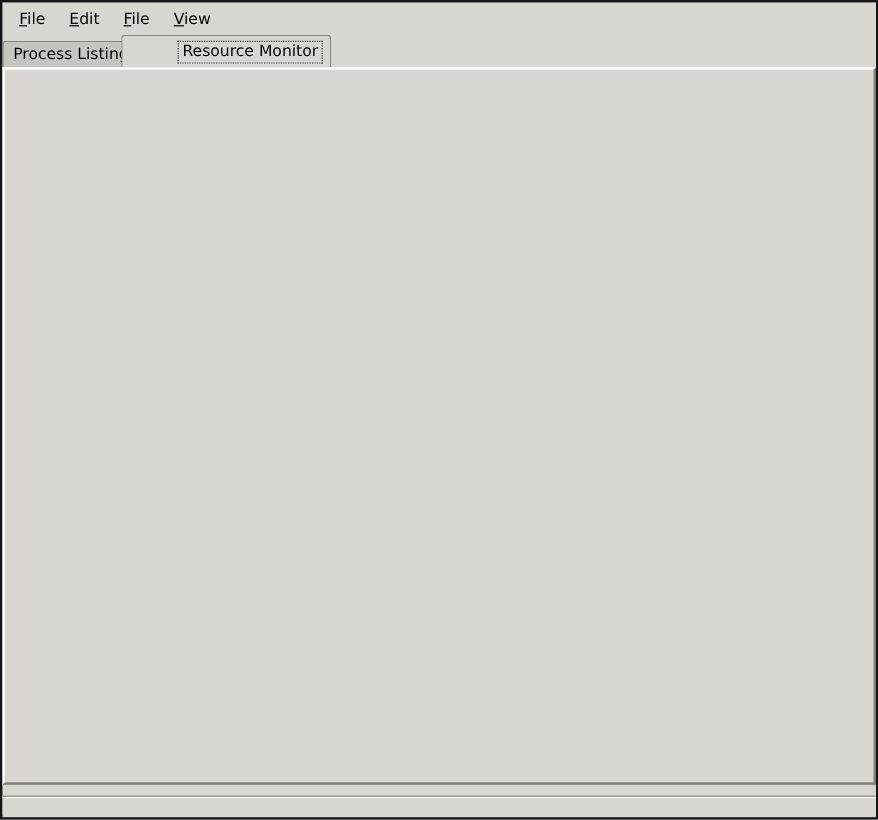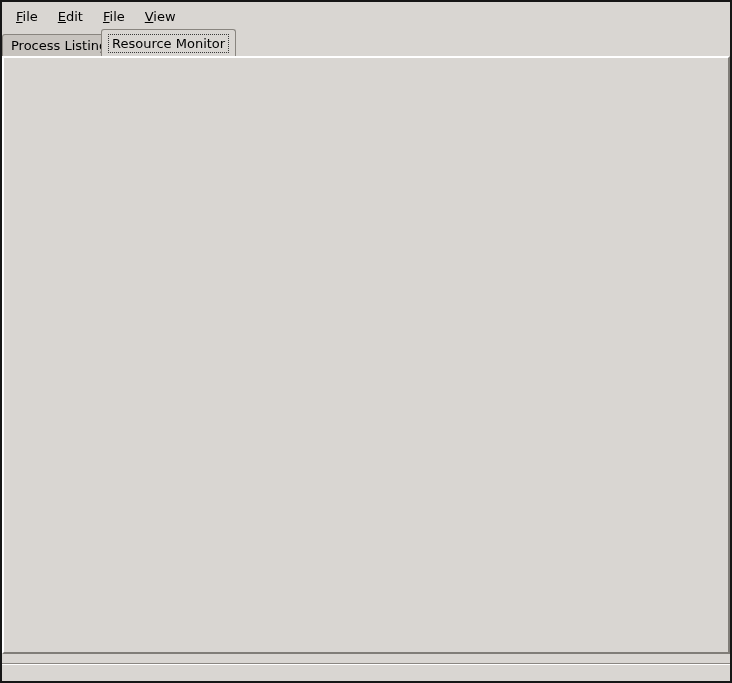--- a/index.html
+++ b/index.html
@@ -13,21 +13,21 @@
   
   .menubar{position:absolute;left:0;top:0;width:612px;height:28px;display:flex;align-items:center;padding-left:4px;}
   .menu-item{display:inline-block;padding:4px 10px;cursor:default;}
   .menu-item::first-letter{text-decoration:underline;}
   
   .tabbar{position:absolute;left:0;top:28px;width:728px;height:26px;}
   .tab{position:absolute;bottom:0;display:flex;align-items:center;justify-content:center;
        border:1px solid #89857f;border-bottom:none;border-radius:3px 3px 0 0;}
   .tab.inactive{left:0;height:22px;background:#c8c4bf;padding:0 8px;}
   .tab.active{left:99px;height:27px;background:#d9d6d2;z-index:6;padding:0 6px;}
-  .tab.active .tab-label-box{border:1px dotted #3a3a3a;padding:1px 3px;}
+  .tab.active .tab-label-box{border:1px dotted #3a3a3a;padding:1px 3px;margin-left:40px;}
   
   .notebook{position:absolute;left:0;top:54px;width:728px;height:598px;
     background:#d9d6d2;border:2px solid;border-color:#ffffff #807d78 #807d78 #ffffff;z-index:1;}
   .section-title{position:absolute;font-weight:bold;}
   
   .chart-frame{position:absolute;background:#000;border:2px solid;border-color:#6b6862 #f2f1ee #f2f1ee #6b6862;}
   .chart-frame svg{display:block;}
   
   .legend-row{position:absolute;display:flex;align-items:center;height:30px;}
   .swatch-btn{width:32px;height:30px;border:1px solid #8a8681;border-radius:2px;

